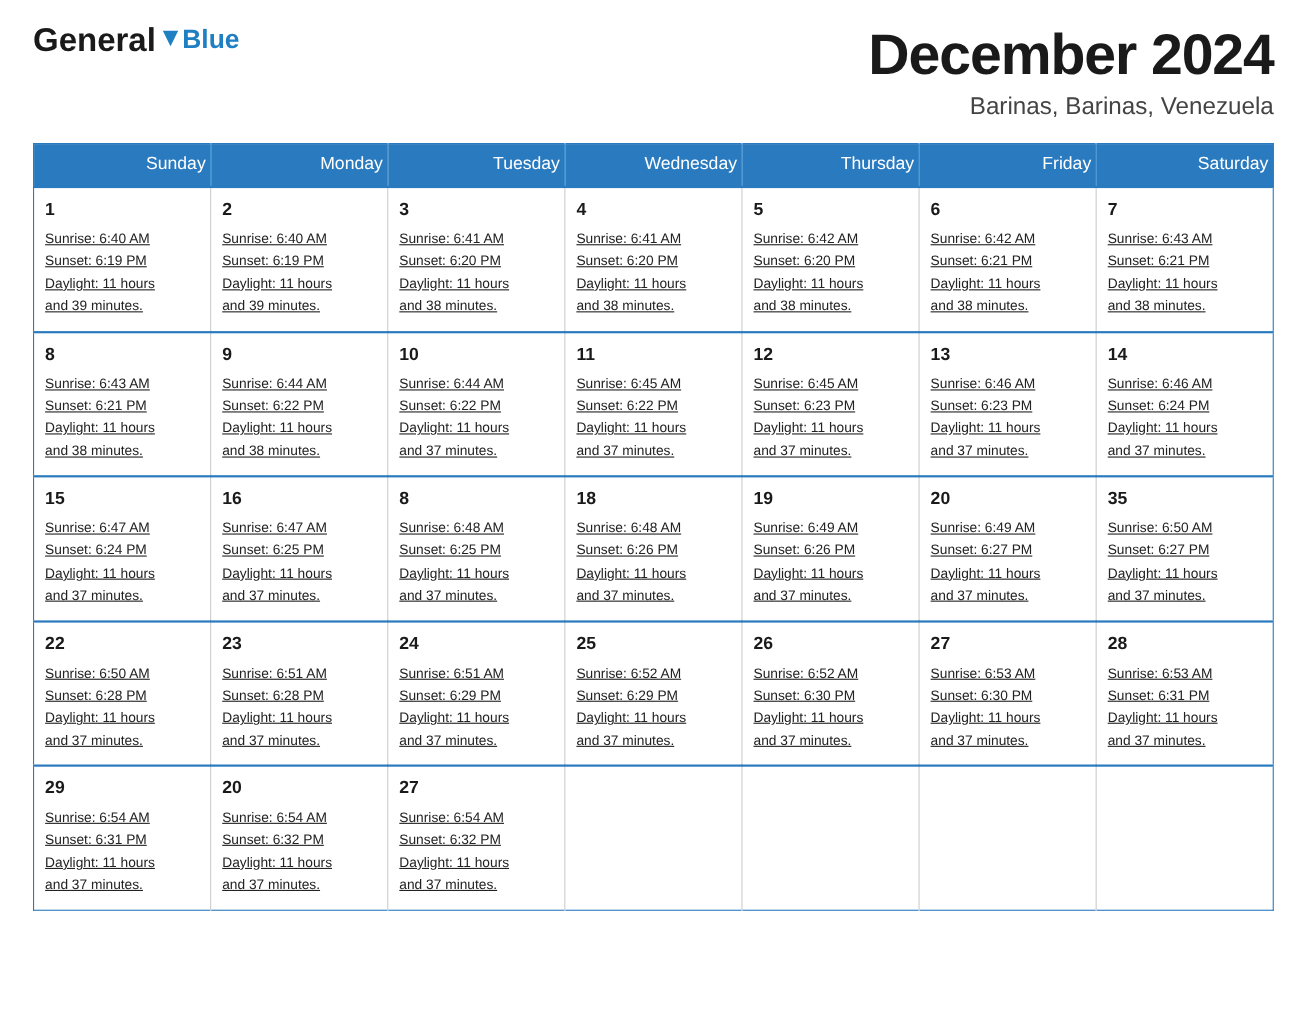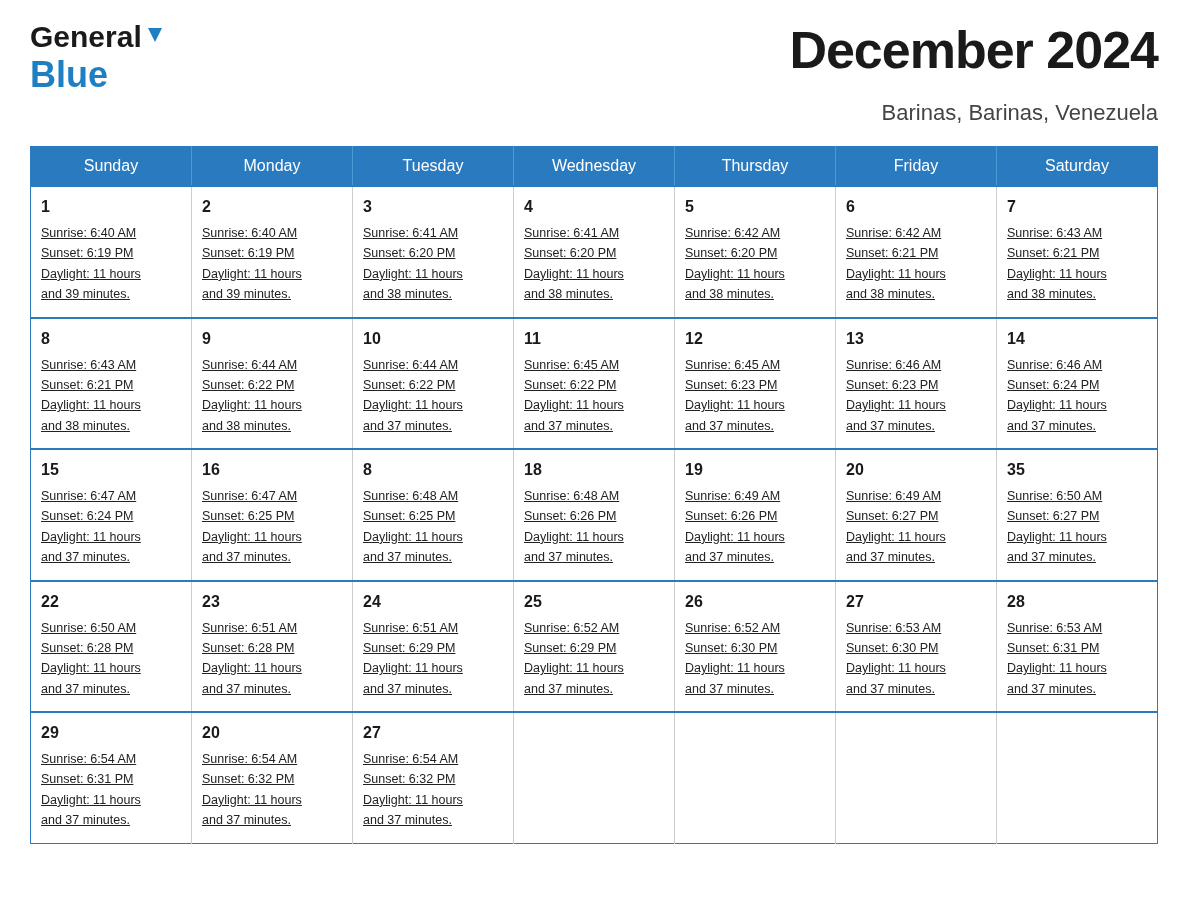--- a/index.html
+++ b/index.html
@@ -11,51 +11,51 @@
       padding: 20px 30px;
     }
     .header {
       display: flex;
       justify-content: space-between;
       align-items: flex-start;
       margin-bottom: 20px;
     }
     .logo {
       display: flex;
-      flex-direction: column;
-      align-items: flex-start;
+      flex-direction: row;
+      align-items: center;
     }
     .title-section {
       text-align: right;
     }
     .month-title {
       font-size: 52px;
       font-weight: bold;
       color: #1a1a1a;
       letter-spacing: -1px;
     }
     .location {
       font-size: 22px;
       color: #444;
-      margin-top: 20px;
+      margin-top: 4px;
     }
     table {
       width: 100%;
       border-collapse: collapse;
       border: 1px solid #2a7abf;
     }
     thead tr {
       background-color: #2a7abf;
     }
     thead th {
       color: #ffffff;
       font-size: 16px;
       font-weight: normal;
-      padding: 10px 22px;
-      text-align: center;
+      padding: 10px 4px;
+      text-align: right;
       border-right: 1px solid #4a9ad4;
     }
     thead th:last-child {
       border-right: none;
     }
     tbody tr {
       border-top: 2px solid #2a7abf;
     }
     tbody td {
       vertical-align: top;
@@ -89,21 +89,21 @@
     .logo-row {
       display: flex;
       align-items: center;
     }
     .logo-text-general {
       font-size: 30px;
       font-weight: bold;
       color: #1a1a1a;
     }
     .logo-text-blue {
-      font-size: 36px;
+      font-size: 24px;
       font-weight: bold;
       color: #1e7fc2;
     }
     .logo-arrow {
       display: inline-block;
       margin-left: 2px;
     }
     .logo-line2 {
       margin-top: 0;
     }

